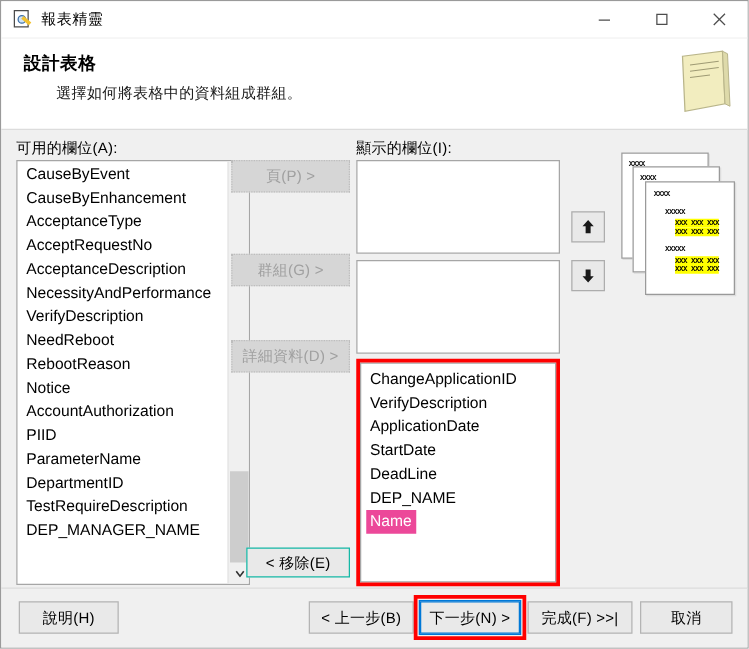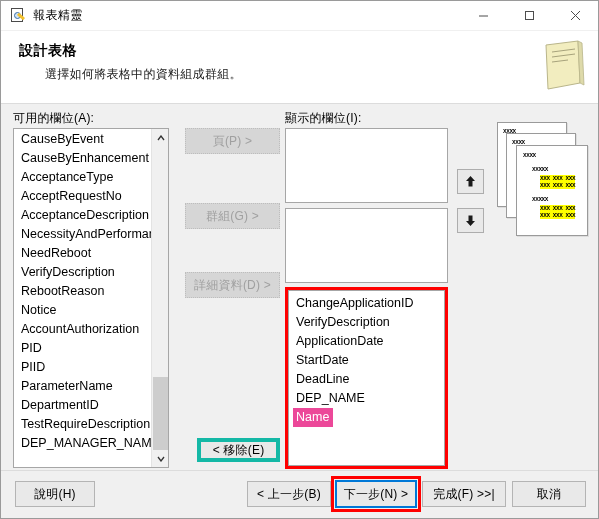--- a/index.html
+++ b/index.html
@@ -155,21 +155,21 @@
     letter-spacing: .2px;
     font-family: "Liberation Sans", sans-serif;
     white-space: nowrap;
   }
   .btn.disabled {
     color: #a0a0a0;
     background: #d6d6d6;
     border: 1px dotted #bdbdbd;
   }
   .btn.arrowbtn { background: #e9e9e9; }
-  .btn.plain { background: #e9e9e9; border: 4px solid #14b8a6; }
+  .btn.plain { background: #e9e9e9; border: 1px solid #14b8a6; }
 
   .redbox {
     position: absolute;
     border: 3px solid #ff0000;
     pointer-events: none;
   }
 
   
   .footer {
     flex: 0 0 48px;
@@ -254,34 +254,33 @@
       <polygon points="38,2 40,44 44,46 42,4" fill="#dedaaa" stroke="#b9b58a" stroke-width="0.8"></polygon>
       <line x1="12" y1="13" x2="35" y2="10" stroke="#9e9a74" stroke-width="0.9"></line>
       <line x1="12" y1="18" x2="35" y2="15" stroke="#9e9a74" stroke-width="0.9"></line>
       <line x1="12" y1="23" x2="28" y2="21" stroke="#9e9a74" stroke-width="0.9"></line>
     </svg>
   </div>
 
   <div class="body">
 
     <div class="lbl" style="left:12px; top:6px;">可用的欄位(A):</div>
-    <div class="listbox" id="availBox" style="left:12px; top:24px; width:156px; height:340px;">
+    <div class="listbox" id="availBox" style="left:12px; top:24px; width:187px; height:340px;">
       <div class="listitems" id="availItems" style="width: 139px; margin-top: -2px;">
           <div>CauseByEvent</div>
           <div>CauseByEnhancement</div>
           <div>AcceptanceType</div>
           <div>AcceptRequestNo</div>
           <div>AcceptanceDescription</div>
           <div>NecessityAndPerformance</div>
+          <div>VerifyDescription</div>
           <div>NeedReboot</div>
-          <div>VerifyDescription</div>
           <div>RebootReason</div>
           <div>Notice</div>
           <div>AccountAuthorization</div>
-          <div>PID</div>
           <div>PIID</div>
           <div>ParameterName</div>
           <div>DepartmentID</div>
           <div>TestRequireDescription</div>
           <div>DEP_MANAGER_NAME</div>
         </div>
       <div class="sb">
         <div class="arr">
           <svg width="8" height="6" viewBox="0 0 8 6">
               <polyline points="1,5 4,1 7,5" fill="none" stroke="#333" stroke-width="1.3"></polyline>

